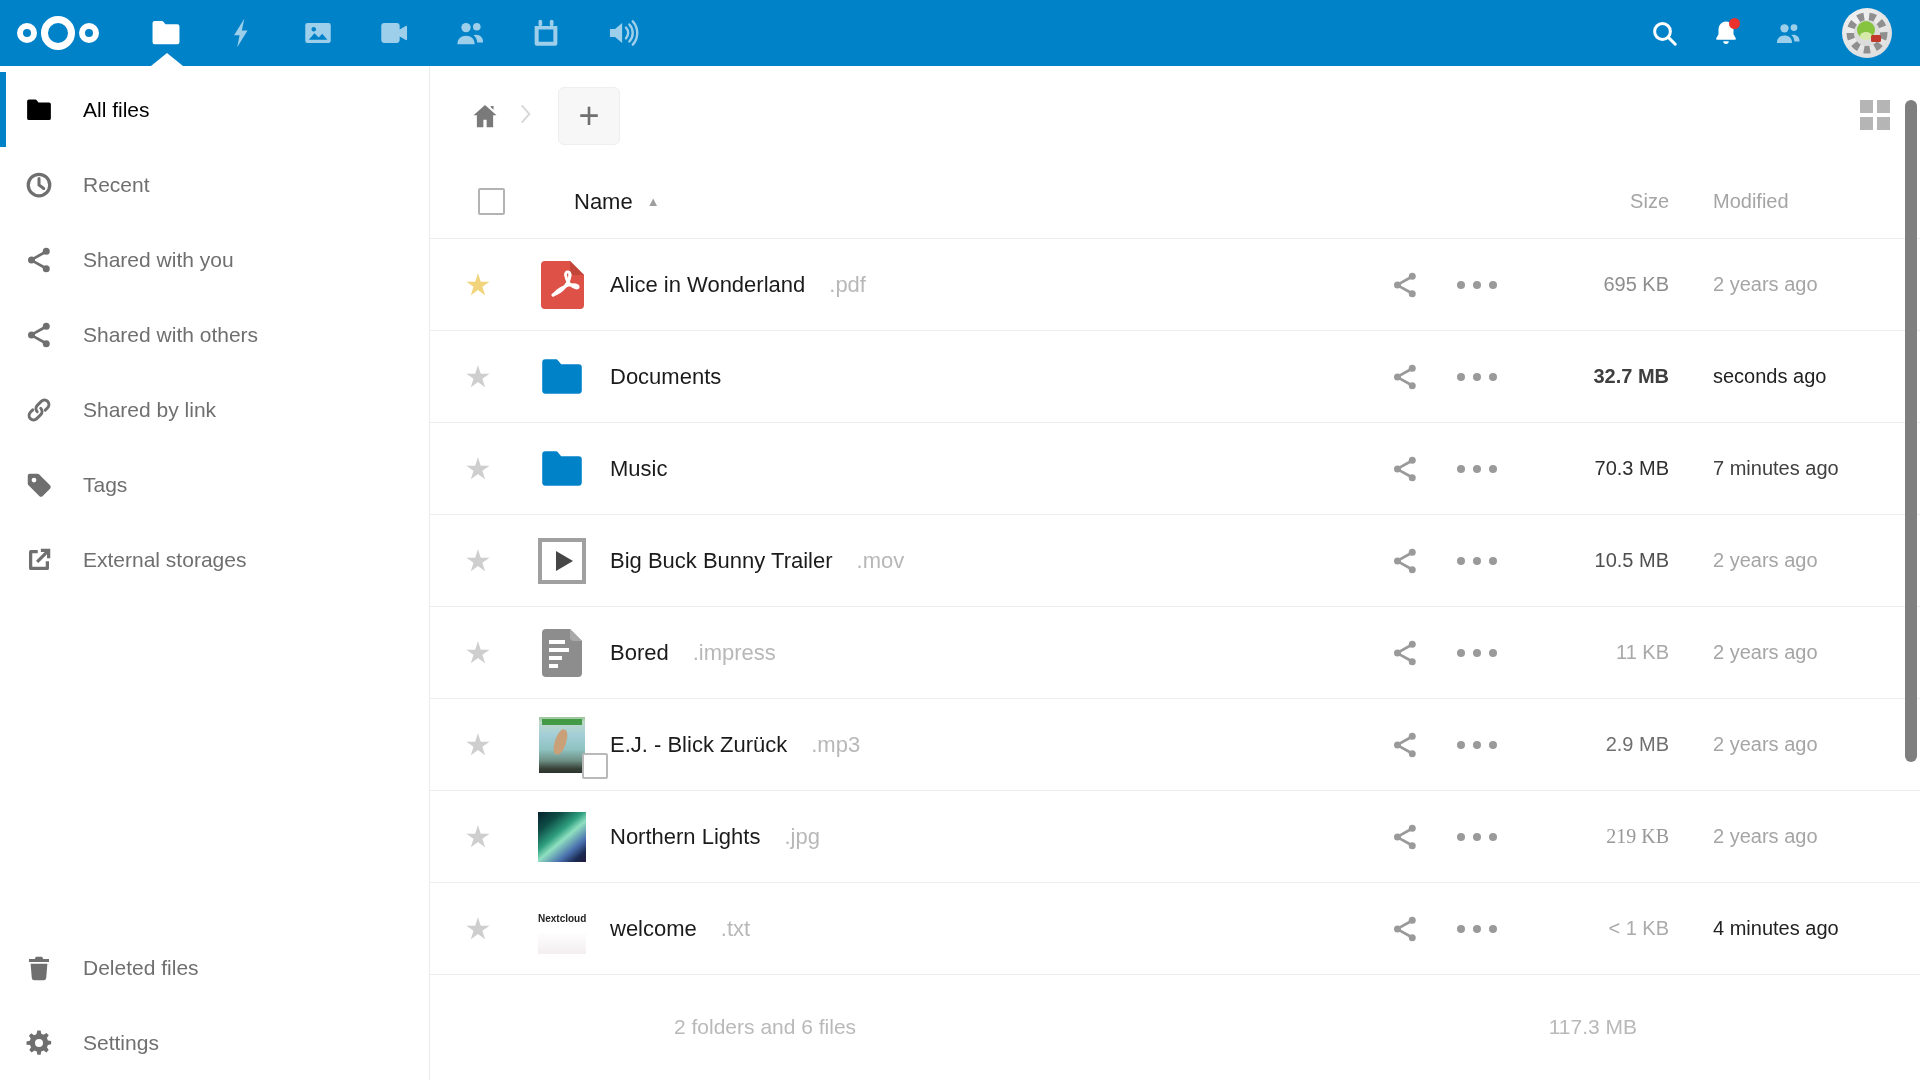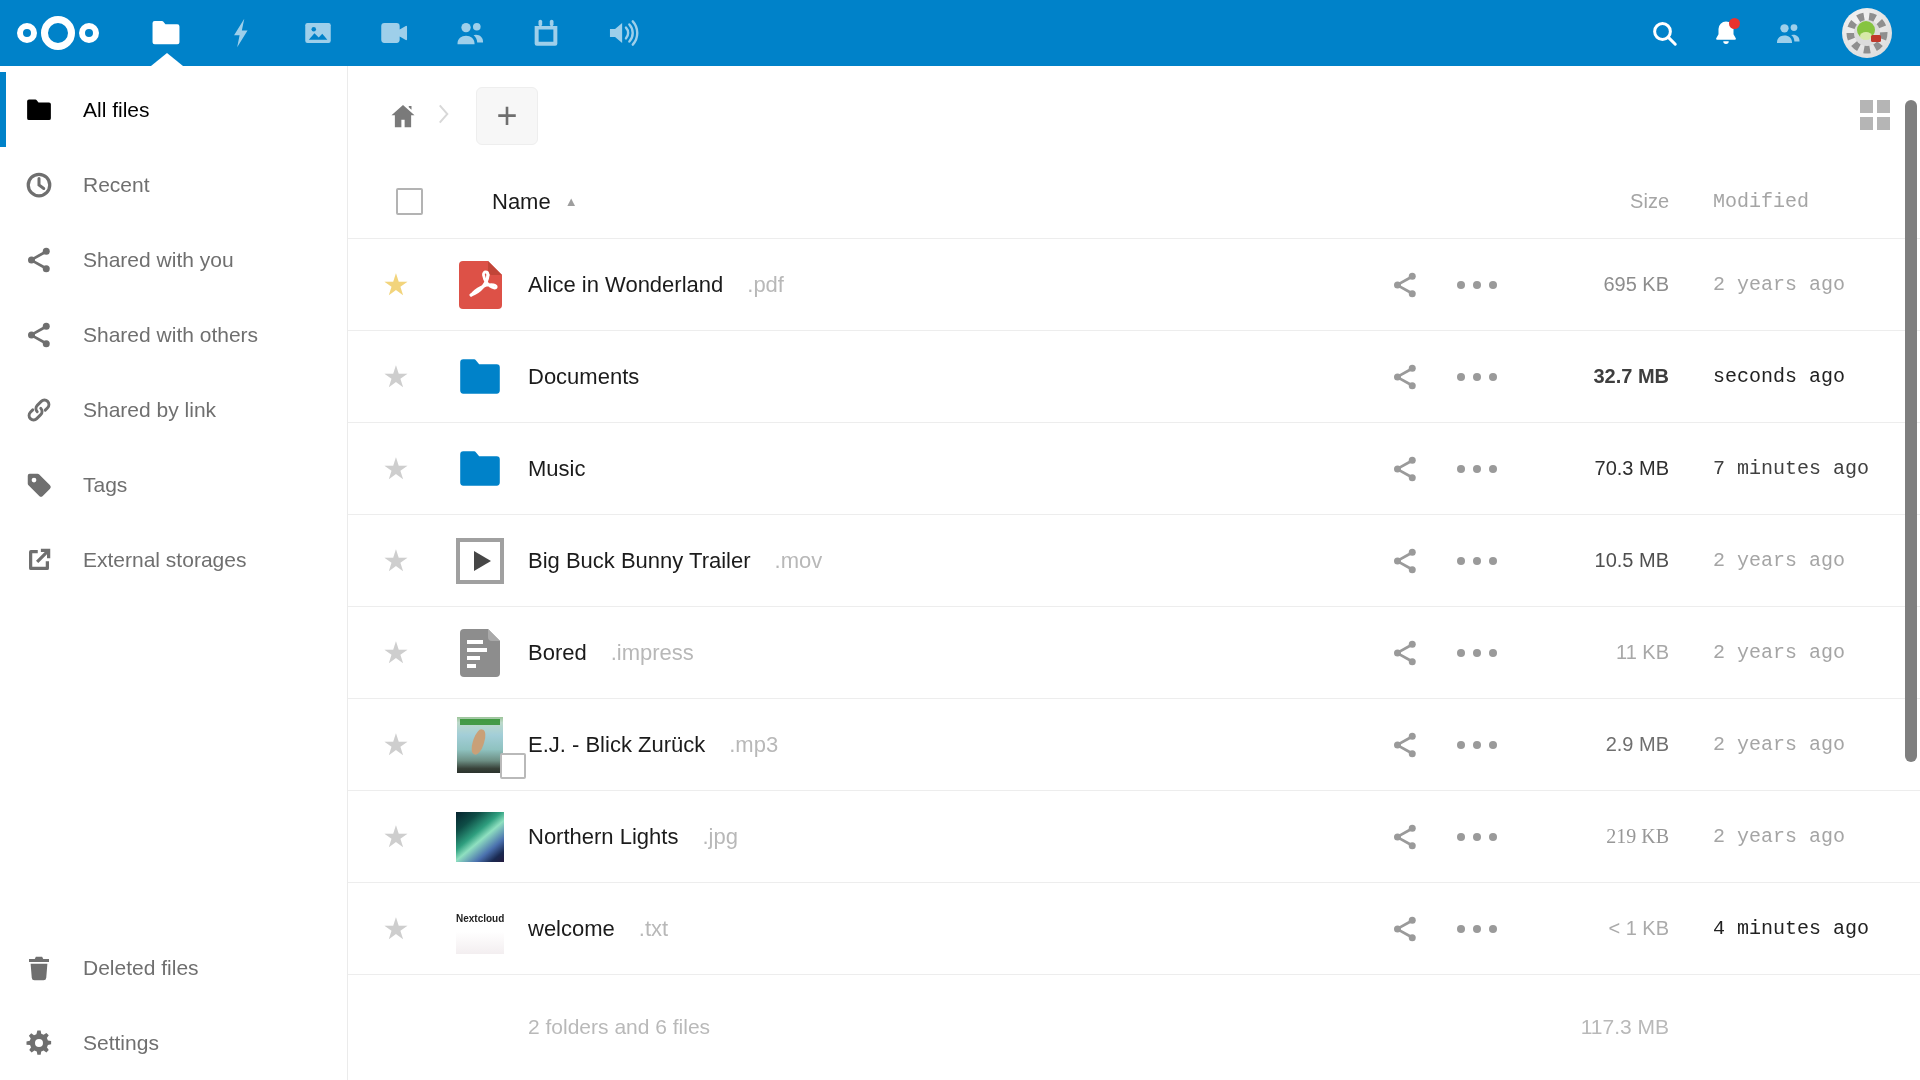--- a/index.html
+++ b/index.html
@@ -19,21 +19,21 @@
   .top-right { position:absolute; right:28px; top:0; height:66px; display:flex; align-items:center; gap:30px; }
   .tr-icon { position:relative; width:32px; height:32px; color:#ffffff; display:flex; align-items:center; justify-content:center; cursor:pointer; }
   .tr-icon svg { width:30px; height:30px; }
   .tr-icon.dim { color:rgba(255,255,255,.62); }
   .badge-dot { position:absolute; top:1px; right:2px; width:11px; height:11px; border-radius:50%; background:#e9322d; }
   .avatar { width:50px; height:50px; border-radius:50%; margin-left:8px; overflow:hidden; cursor:pointer;
     background:radial-gradient(circle at 35% 30%, #f4f4f4, #d8d8d8); display:flex; align-items:center; justify-content:center; }
 
   
   .shell { display:flex; height:1014px; }
-  .sidebar { width:348px; border-right:1px solid #ebebeb; display:flex; flex-direction:column; padding-top:6px; background:#fff; }
+  .sidebar { width:430px; border-right:1px solid #ebebeb; display:flex; flex-direction:column; padding-top:6px; background:#fff; }
   .side-item { height:75px; display:flex; align-items:center; padding-left:16px; border-left:6px solid transparent;
     color:#6f6f6f; font-size:21px; cursor:pointer; }
   .side-item .s-icon { width:34px; height:34px; display:flex; align-items:center; justify-content:center; }
   .side-item .s-icon svg { width:30px; height:30px; }
   .side-item .s-label { margin-left:27px; }
   .side-item.active { border-left-color:#0082c9; color:#000; }
   .side-spacer { flex:1; }
 
   .main { flex:1; position:relative; }
 
@@ -49,21 +49,21 @@
 
   
   .thead { height:74px; display:flex; align-items:center; padding-left:12px; border-bottom:1px solid #ededed;
     color:#a5a5a5; font-size:20px; }
   .col-star { width:72px; display:flex; justify-content:center; }
   .col-icon { width:96px; display:flex; justify-content:center; position:relative; }
   .col-name { flex:1; display:flex; align-items:baseline;text-align:right; }
   .col-share { width:60px; display:flex; justify-content:center; }
   .col-dots { width:84px; display:flex; justify-content:center; }
   .col-size { width:150px; text-align:right; }
-  .col-modified { width:251px; padding-left:44px;font-family:Liberation Mono, monospace; }
+  .col-modified { width:251px; padding-left:44px; }
   .hcheck { width:27px; height:27px; border:2px solid #b3b3b3; border-radius:2px; background:#fff; margin-right:69px; margin-left:36px; cursor:pointer; align-self:center; }
   .sort-tri { font-size:13px; color:#9e9e9e; margin-left:14px; }
 
   .frow { height:92px; display:flex; align-items:center; padding-left:12px; border-bottom:1px solid #ededed; font-size:20px; cursor:pointer; }
   .star { font-size:30px; line-height:1; cursor:pointer; }
   .star.on { color:#f2d47c; }
   .star.off { color:#cecece; }
   .col-name { font-size:22px; color:#1b1b1b; }
   .col-name .ext { color:#b8b8b8;padding-left:24px; }
   .col-share svg { width:30px; height:30px; color:#9a9a9a; }
@@ -80,21 +80,21 @@
   .thumb-album::after { content:""; position:absolute; top:12px; left:16px; width:11px; height:26px; background:#c9a078; border-radius:45%; transform:rotate(18deg); }
   .corner-check { position:absolute; right:2px; bottom:-6px; width:26px; height:26px; background:#fff; border:2px solid #b9b9b9; border-radius:2px; }
   .thumb-aurora { width:48px; height:50px;
     background:linear-gradient(140deg,#06222e 0%,#0e4d46 22%,#2f9f7f 42%,#8fe0c0 54%,#4a70ae 74%,#1a2a52 88%,#241a3e 100%); }
   .thumb-text { width:48px; height:50px; background:linear-gradient(#ffffff 55%,#f3eef0 100%); text-align:center; }
   .thumb-text span { font-size:10px; font-weight:bold; color:#222; line-height:1; display:inline-block; margin-top:2px; }
 
   .size-cell { color:#8d8d8d; }
   .mod-cell { color:#a5a5a5; }
 
-  .summary { height:104px; display:flex; align-items:center; padding-left:12px; font-size:21px; color:#b9b9b9; }
+  .summary { height:104px; display:flex; align-items:center; padding-left:12px; font-size:21px; color:#b9b9b9;gap:32px; }
 
   
   .scrollbar { position:absolute; right:3px; top:100px; width:12px; height:662px; border-radius:7px; background:#7f7f7f; cursor:pointer; }
 </style>
 </head>
 <body>
 
 <header class="topbar">
   <div class="logo">
     <svg width="88" height="48" viewBox="0 0 88 48">

